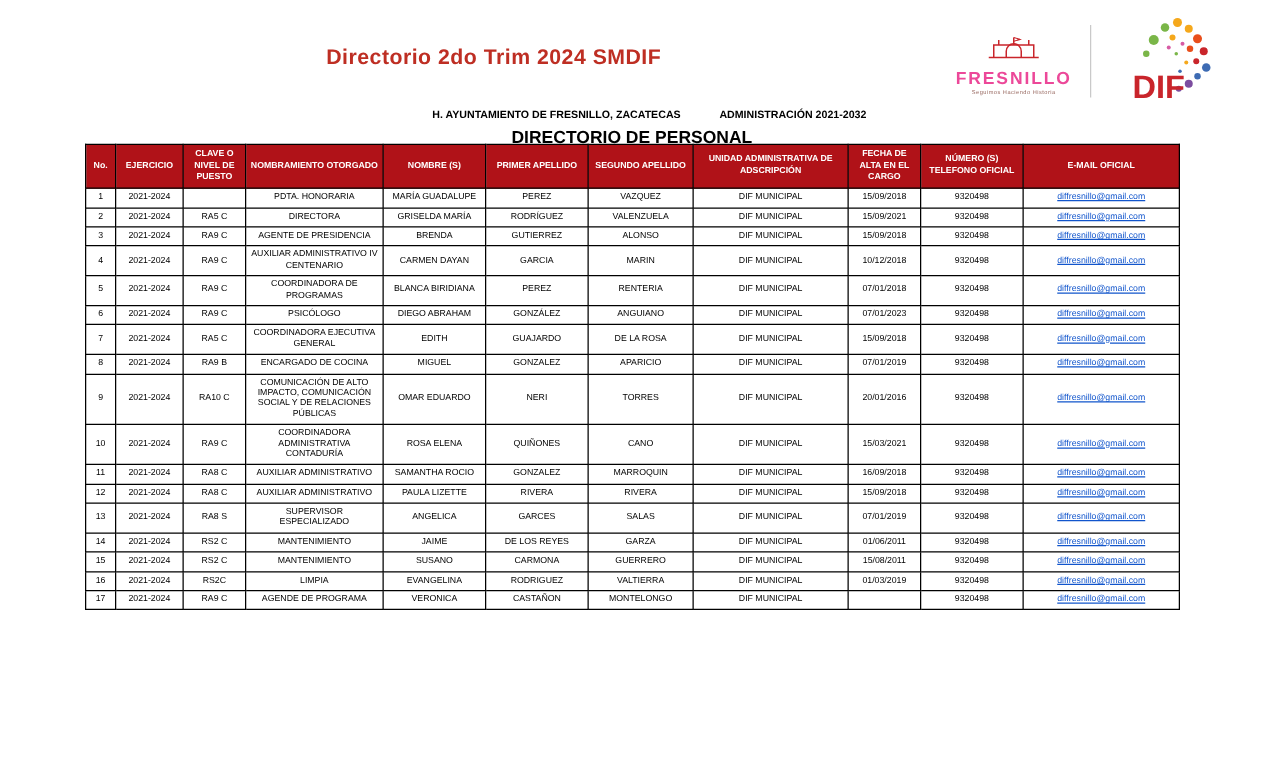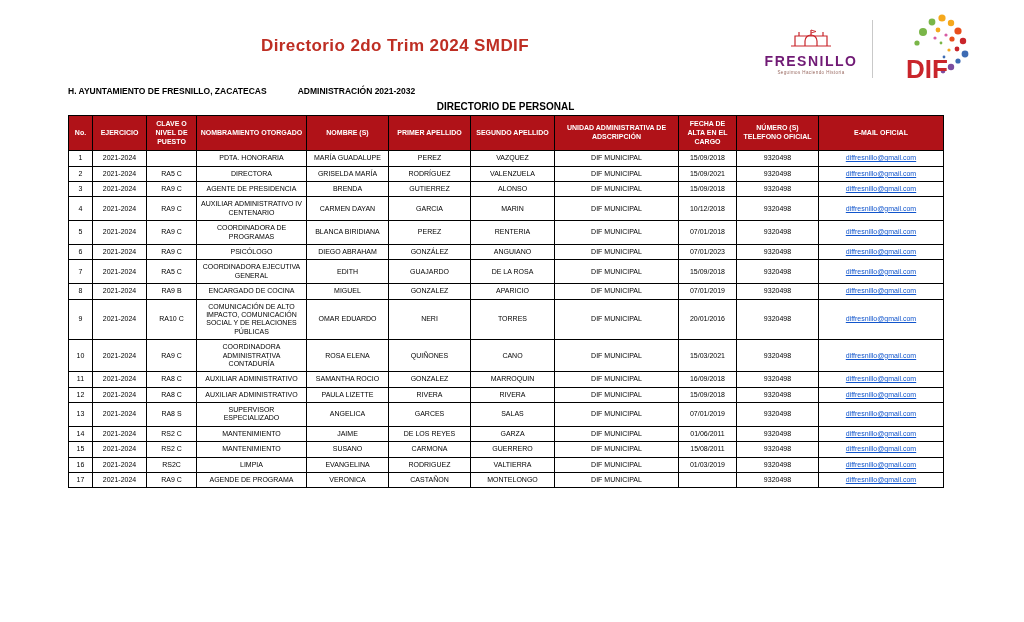--- a/index.html
+++ b/index.html
@@ -6,32 +6,32 @@
   html,body { margin:0; padding:0; background:#ffffff; }
   body { width:1024px; height:622px; font-family:"Liberation Sans", sans-serif; color:#000; }
   .page { position:relative; width:1024px; height:622px; overflow:hidden; background:#fff; }
 
   .doc-title {
     position:absolute; top:36px; left:0; width:790px; text-align:center;
     font-size:17px; font-weight:bold; color:#BE2E23; letter-spacing:.4px;
   }
 
   .subtitle-line {
-    position:absolute; top:86px; left:68px; width:875px;
-    display:flex; justify-content:flex-start; gap:31px;
+    position:absolute; top:86px; left:82px; width:875px;
+    display:flex; justify-content:center; gap:31px;
     font-size:8.5px; font-weight:bold; color:#000;
   }
   .table-title {
     position:absolute; top:101px; left:68px; width:875px; text-align:center;
-    font-size:10px; font-weight:bold;
+    font-size:14px; font-weight:bold;
   }
 
   
   .logo-fresnillo { position:absolute; top:26px; left:760px; width:102px; text-align:center; }
-  .logo-fresnillo .wordmark { font-size:14px; font-weight:bold; color:#701a75; letter-spacing:1.5px; margin-top:1px; }
+  .logo-fresnillo .wordmark { font-size:14px; font-weight:bold; color:#ec4899; letter-spacing:1.5px; margin-top:1px; }
   .logo-fresnillo .tagline { font-size:4.5px; color:#9a6b63; letter-spacing:.4px; margin-top:1px; }
   .logo-sep { position:absolute; top:20px; left:872px; width:1px; height:58px; background:#c9c9c9; }
   .logo-dif { position:absolute; top:10px; left:905px; width:72px; height:76px; }
 
   
   table.directory {
     position:absolute; top:115px; left:68px; width:875px;
     border-collapse:collapse; table-layout:fixed;
   }
   table.directory th {

